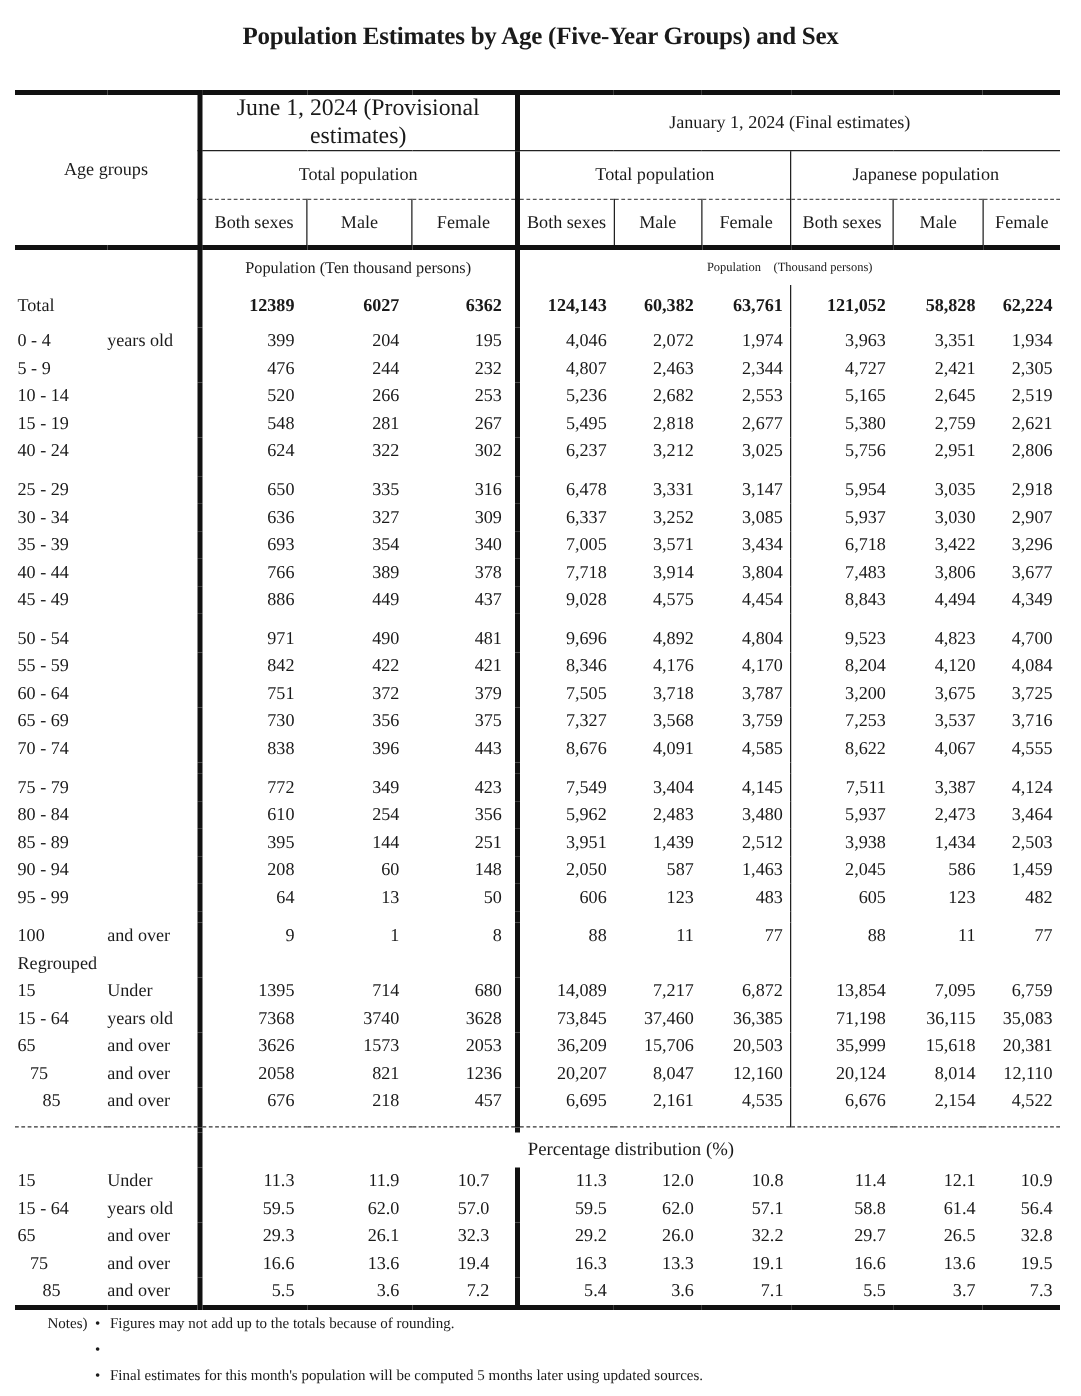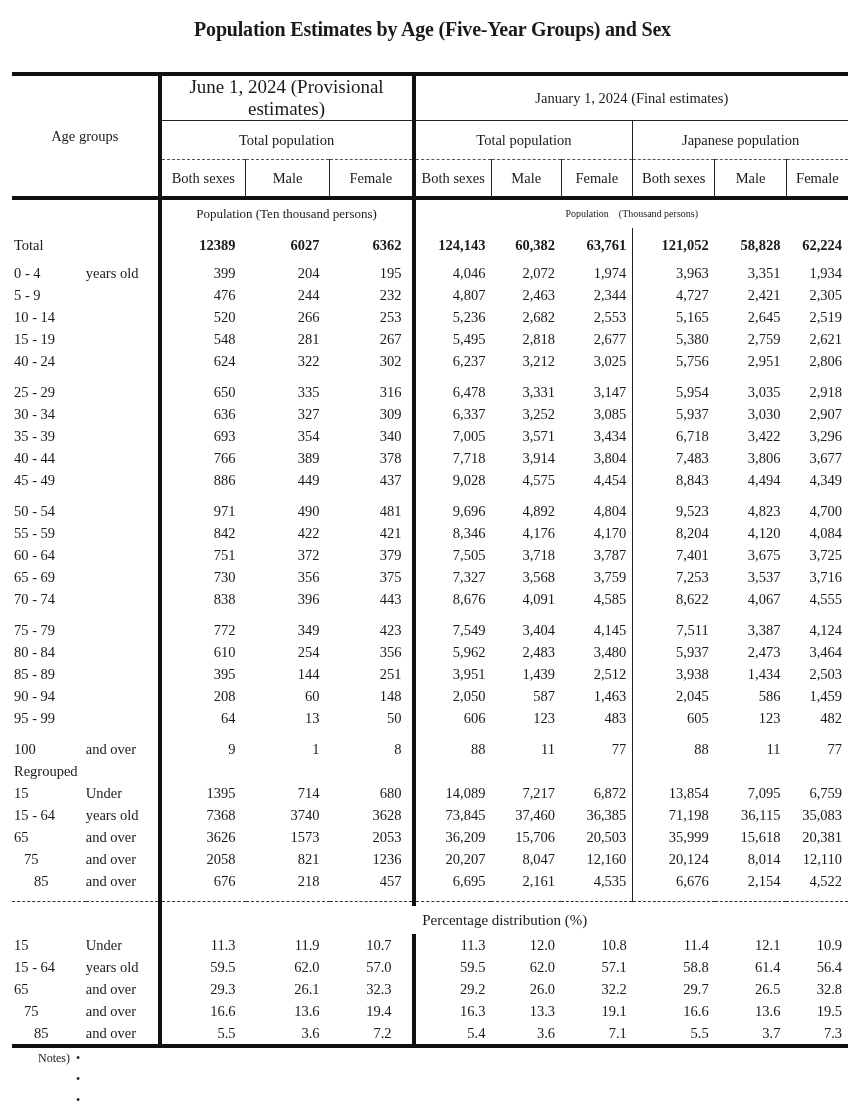--- a/index.html
+++ b/index.html
@@ -276,21 +276,21 @@
         </tr>
         <tr class="row">
           <td class="age-a">60 - 64</td>
           <td class="vthick" style="white-space: nowrap;"></td>
           <td class="num ">751</td>
           <td class="num ">372</td>
           <td class="num vthick">379</td>
           <td class="num-r ">7,505</td>
           <td class="num-r ">3,718</td>
           <td class="num-r vthin">3,787</td>
-          <td class="num-r ">7,401</td>
+          <td class="num-r ">3,200</td>
           <td class="num-r ">3,675</td>
           <td class="num-r ">3,725</td>
         </tr>
         <tr class="row">
           <td class="age-a">65 - 69</td>
           <td class="vthick" style="white-space: nowrap;"></td>
           <td class="num ">730</td>
           <td class="num ">356</td>
           <td class="num vthick">375</td>
           <td class="num-r ">7,327</td>
@@ -590,22 +590,24 @@
           <td class="num-r ">7.3</td>
         </tr>
       </tbody>
   </table>
 </div>
 
 <div class="notes">
   <div class="row-n">
     <span class="lbl">Notes)</span>
     <span class="bul">•</span>
+    <span>Figures may not add up to the totals because of rounding.</span>
   </div>
   <div class="row-n">
     <span class="lbl"></span>
     <span class="bul">•</span>
   </div>
   <div class="row-n">
     <span class="lbl"></span>
     <span class="bul">•</span>
+    <span>Final estimates for this month's population will be computed 5 months later using updated sources.</span>
   </div>
 </div>
 
 </body></html>

